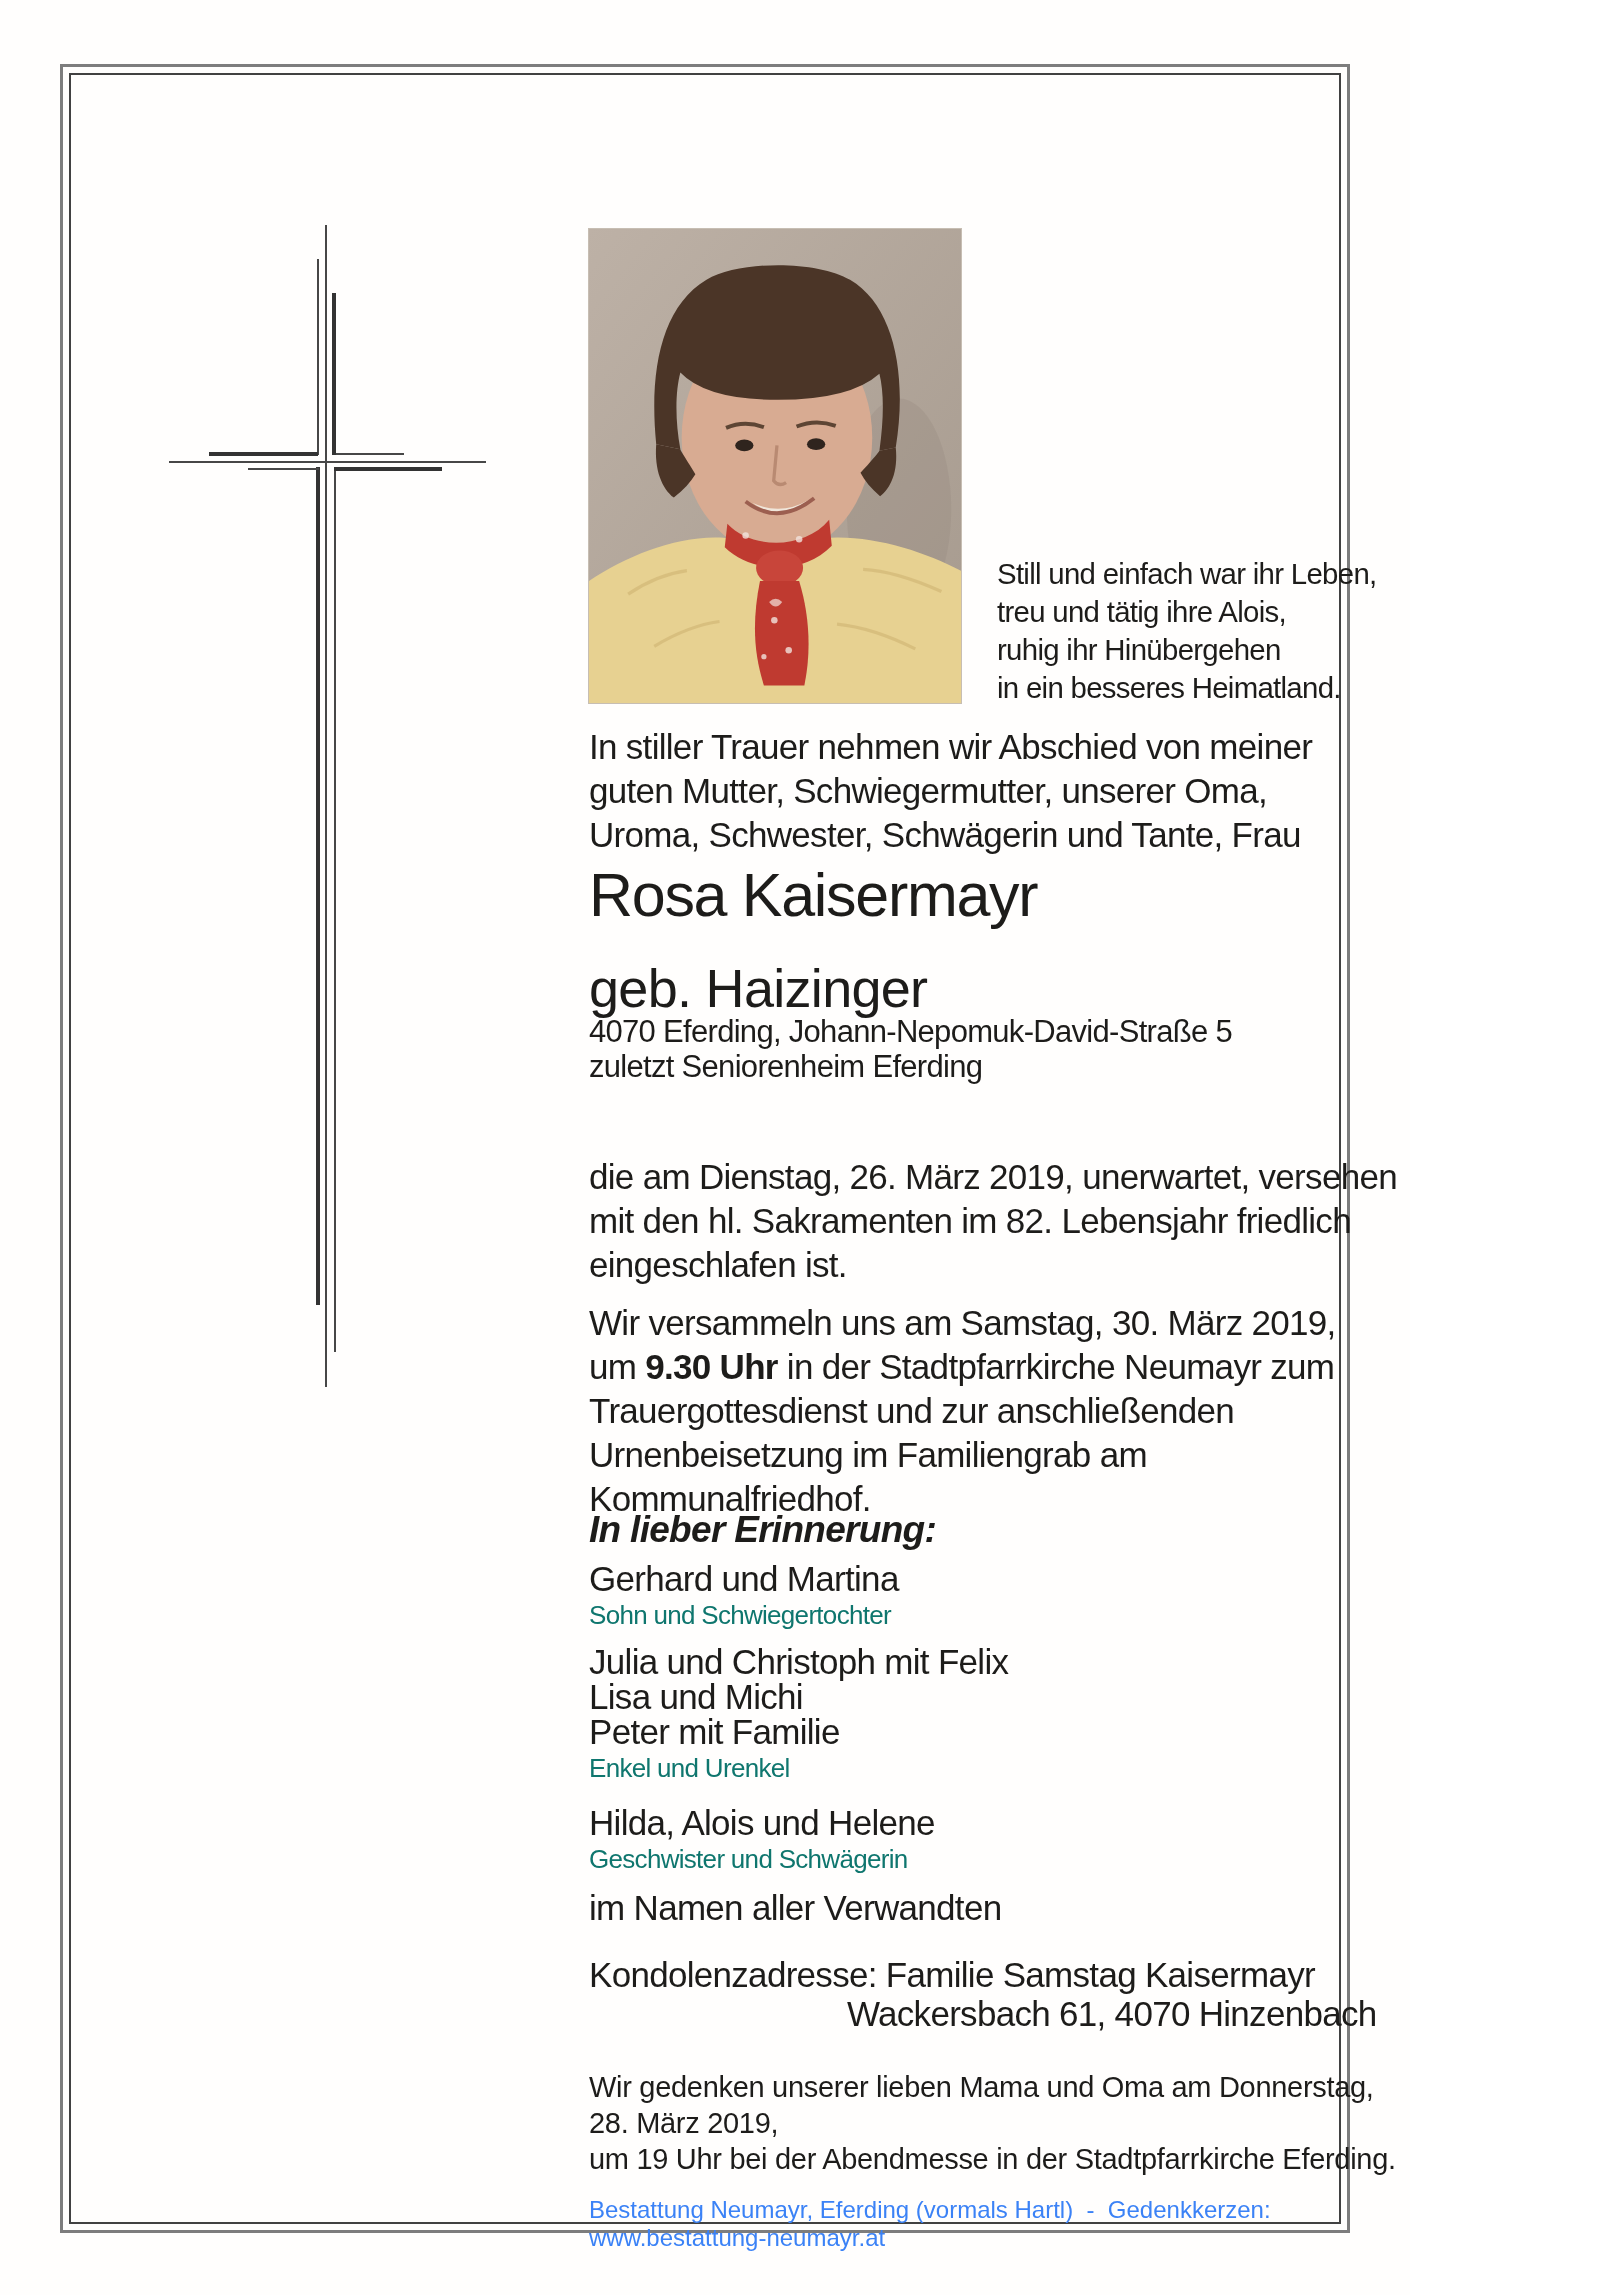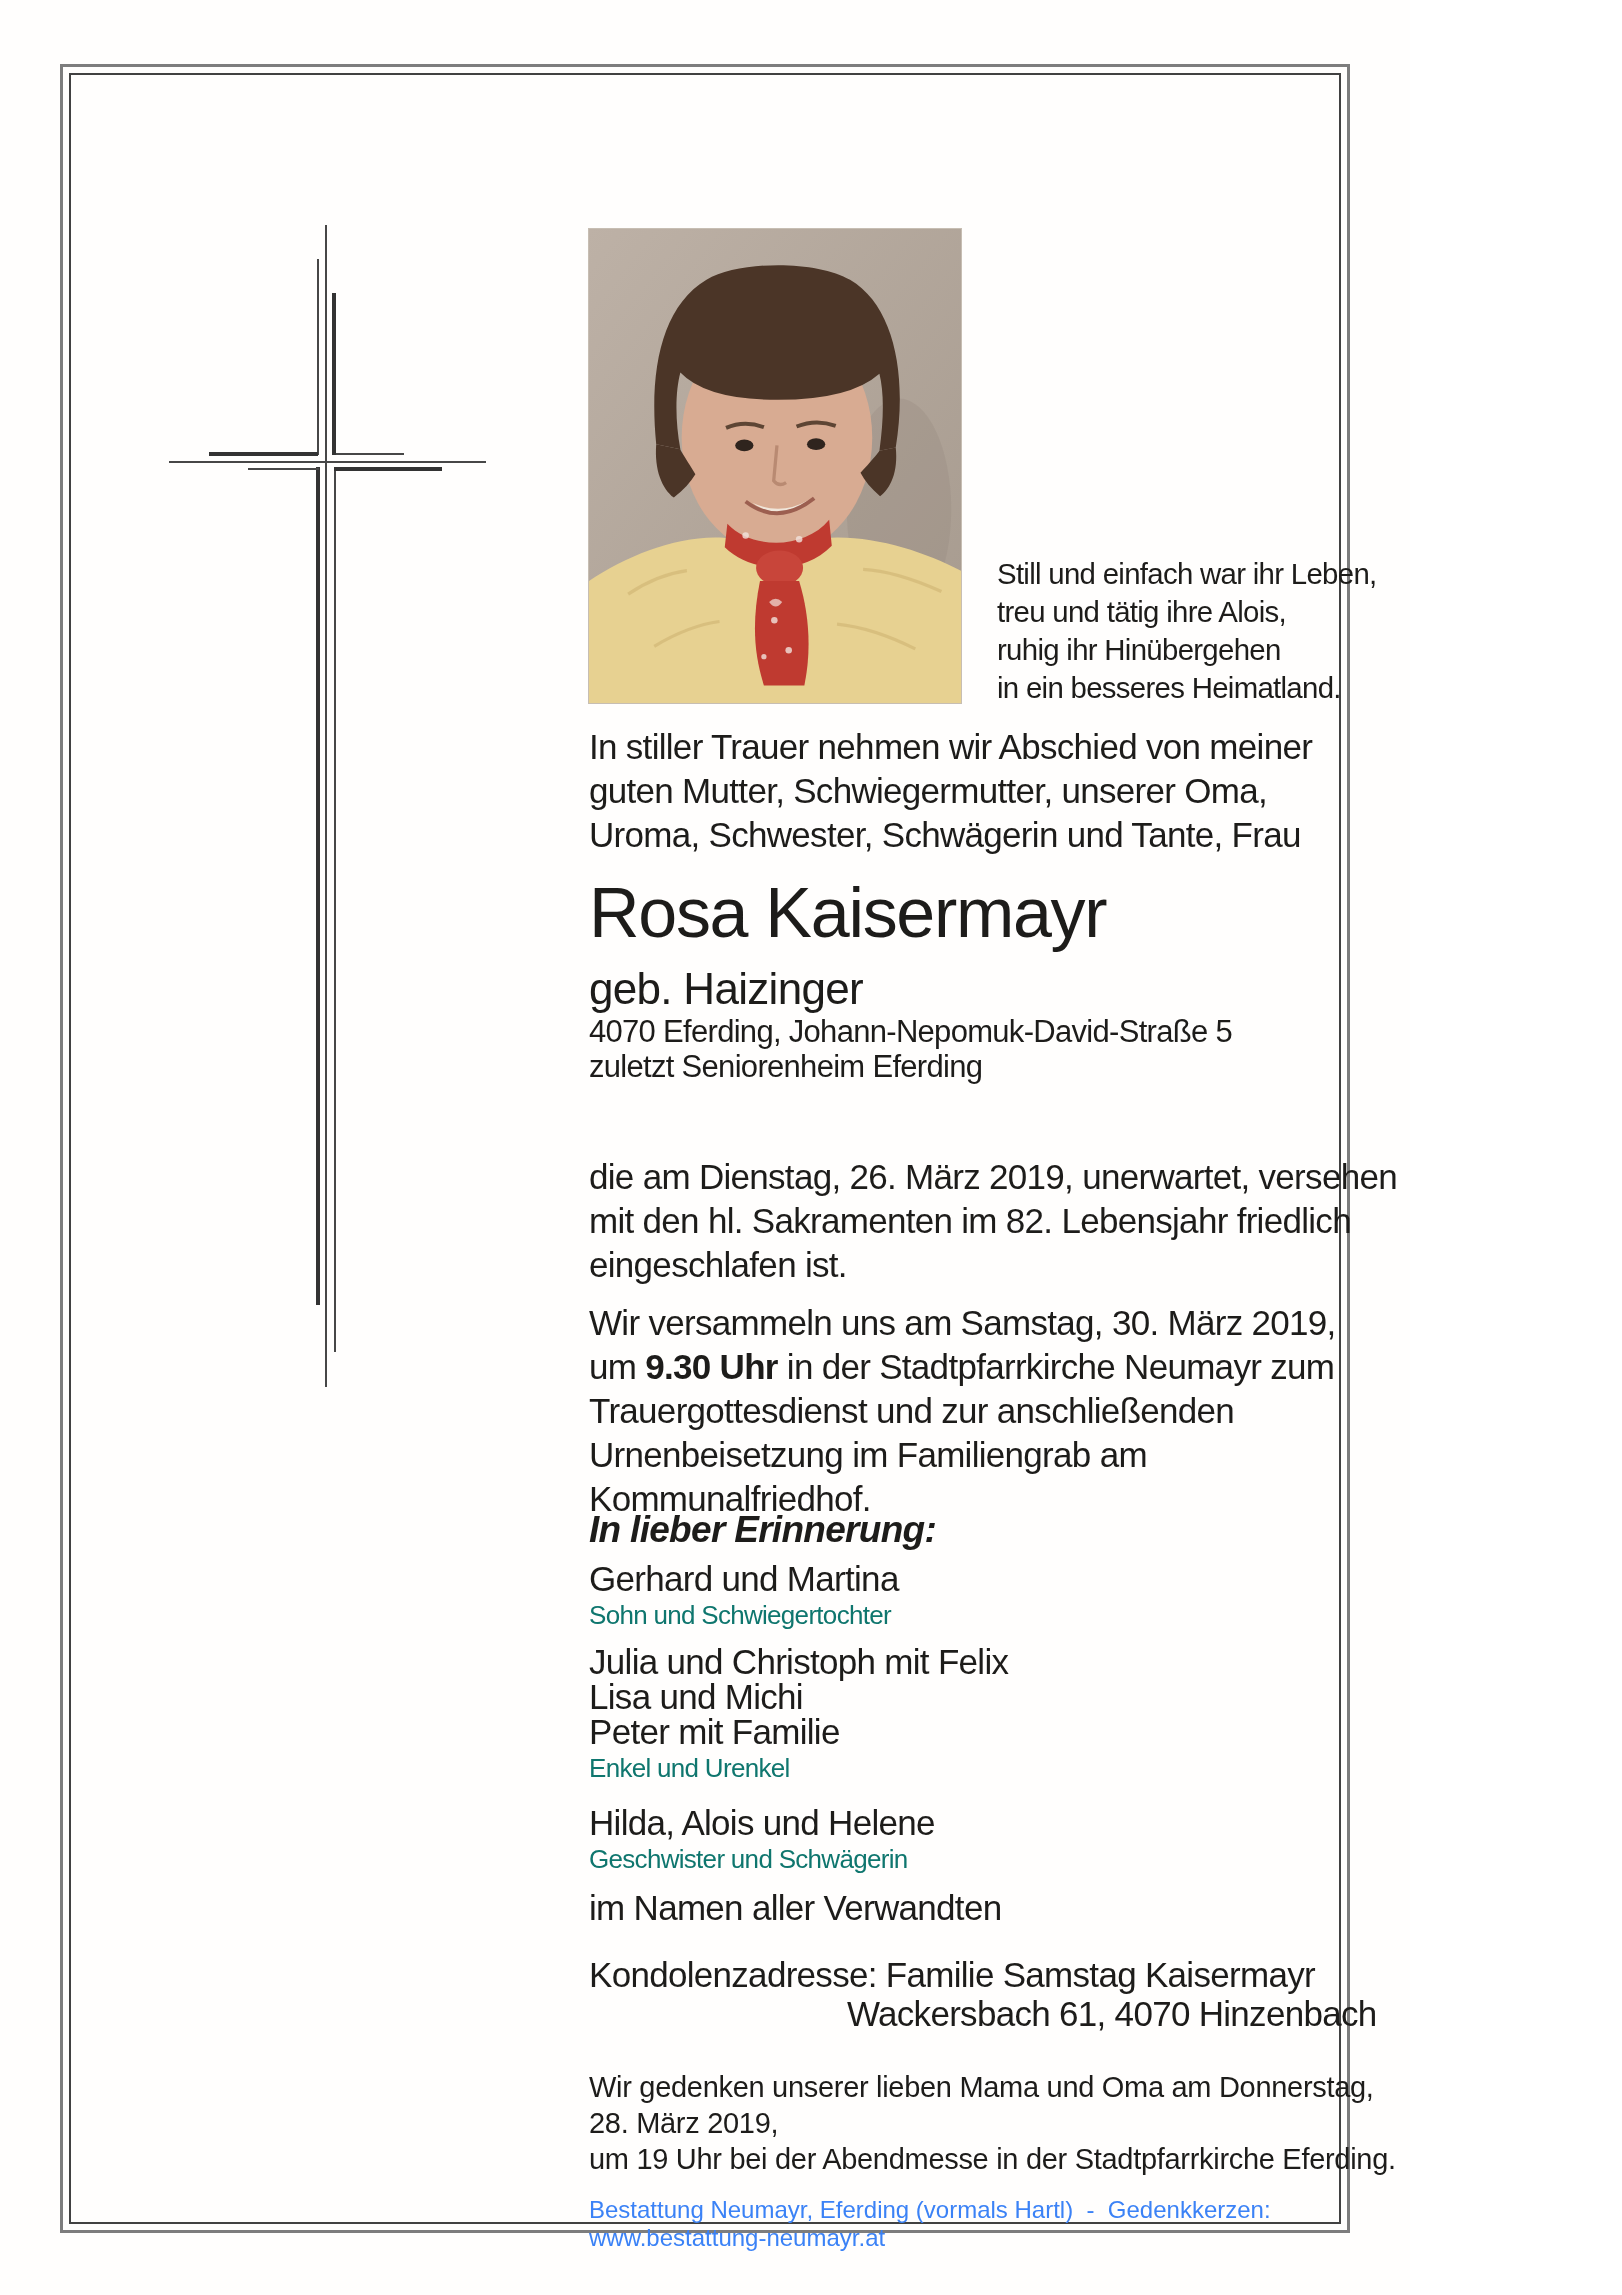--- a/index.html
+++ b/index.html
@@ -13,22 +13,22 @@
   .seg{position:absolute;background:#474747;}
   .seg.thick{background:#333333;}
   
   .photo{position:absolute;left:588px;top:228px;width:374px;height:476px;
          border:0.7px solid #c7beb3;box-sizing:border-box;}
   .photo svg{display:block;width:100%;height:100%;}
   
   .tb{position:absolute;left:589px;letter-spacing:-0.7px;}
   .poem{left:997px;top:555px;font-size:29.4px;line-height:38px;letter-spacing:-0.7px;}
   .intro{top:725px;font-size:35px;line-height:44px;}
-  .name{top:864px;font-size:70px;line-height:98px;letter-spacing:-1.3px;}
-  .geb{top:967px;font-size:44px;line-height:43px;}
+  .name{top:846px;font-size:61px;line-height:98px;letter-spacing:-1.3px;}
+  .geb{top:967px;font-size:54px;line-height:43px;}
   .addr{top:1014px;font-size:31px;line-height:35px;}
   .death{top:1155px;font-size:35px;line-height:44px;}
   .funeral{top:1301px;font-size:35px;line-height:44px;}
   .funeral b{font-weight:bold;}
   .rem-head{top:1493px;font-size:37px;line-height:41px;font-weight:bold;font-style:italic;margin-top:16px;}
   .grp .nm{font-size:35px;line-height:35px;}
   .grp .rel{font-size:26px;line-height:29px;margin-top:5.2px;color:#0f766e;}
   .grp1{top:1561px;}
   .grp2{top:1644px;}
   .grp3{top:1805px;}

